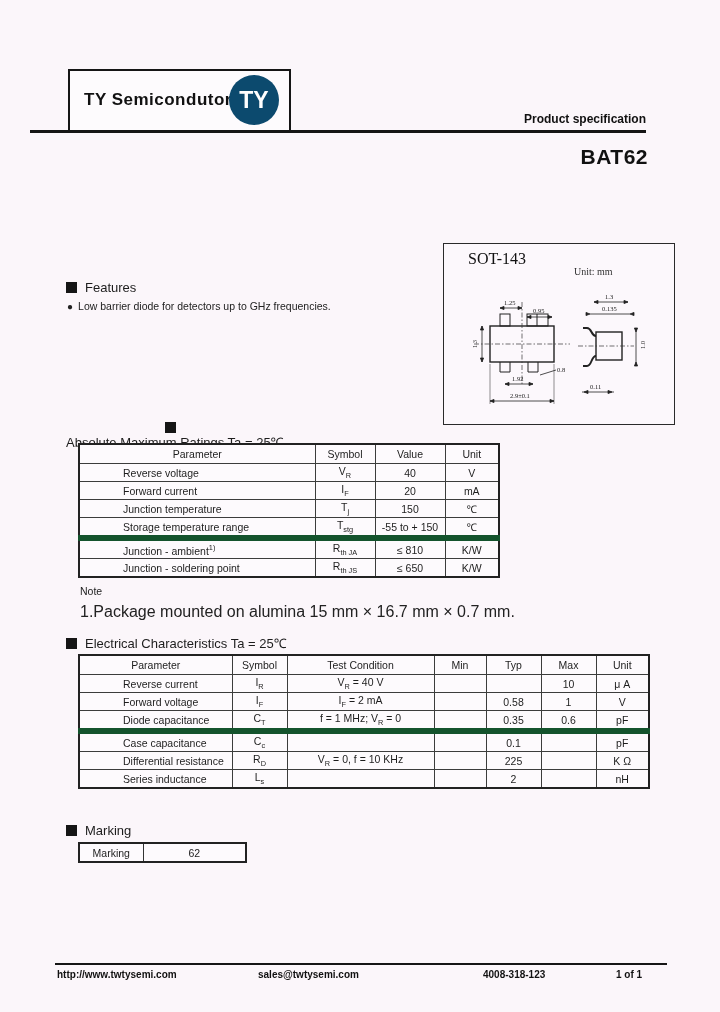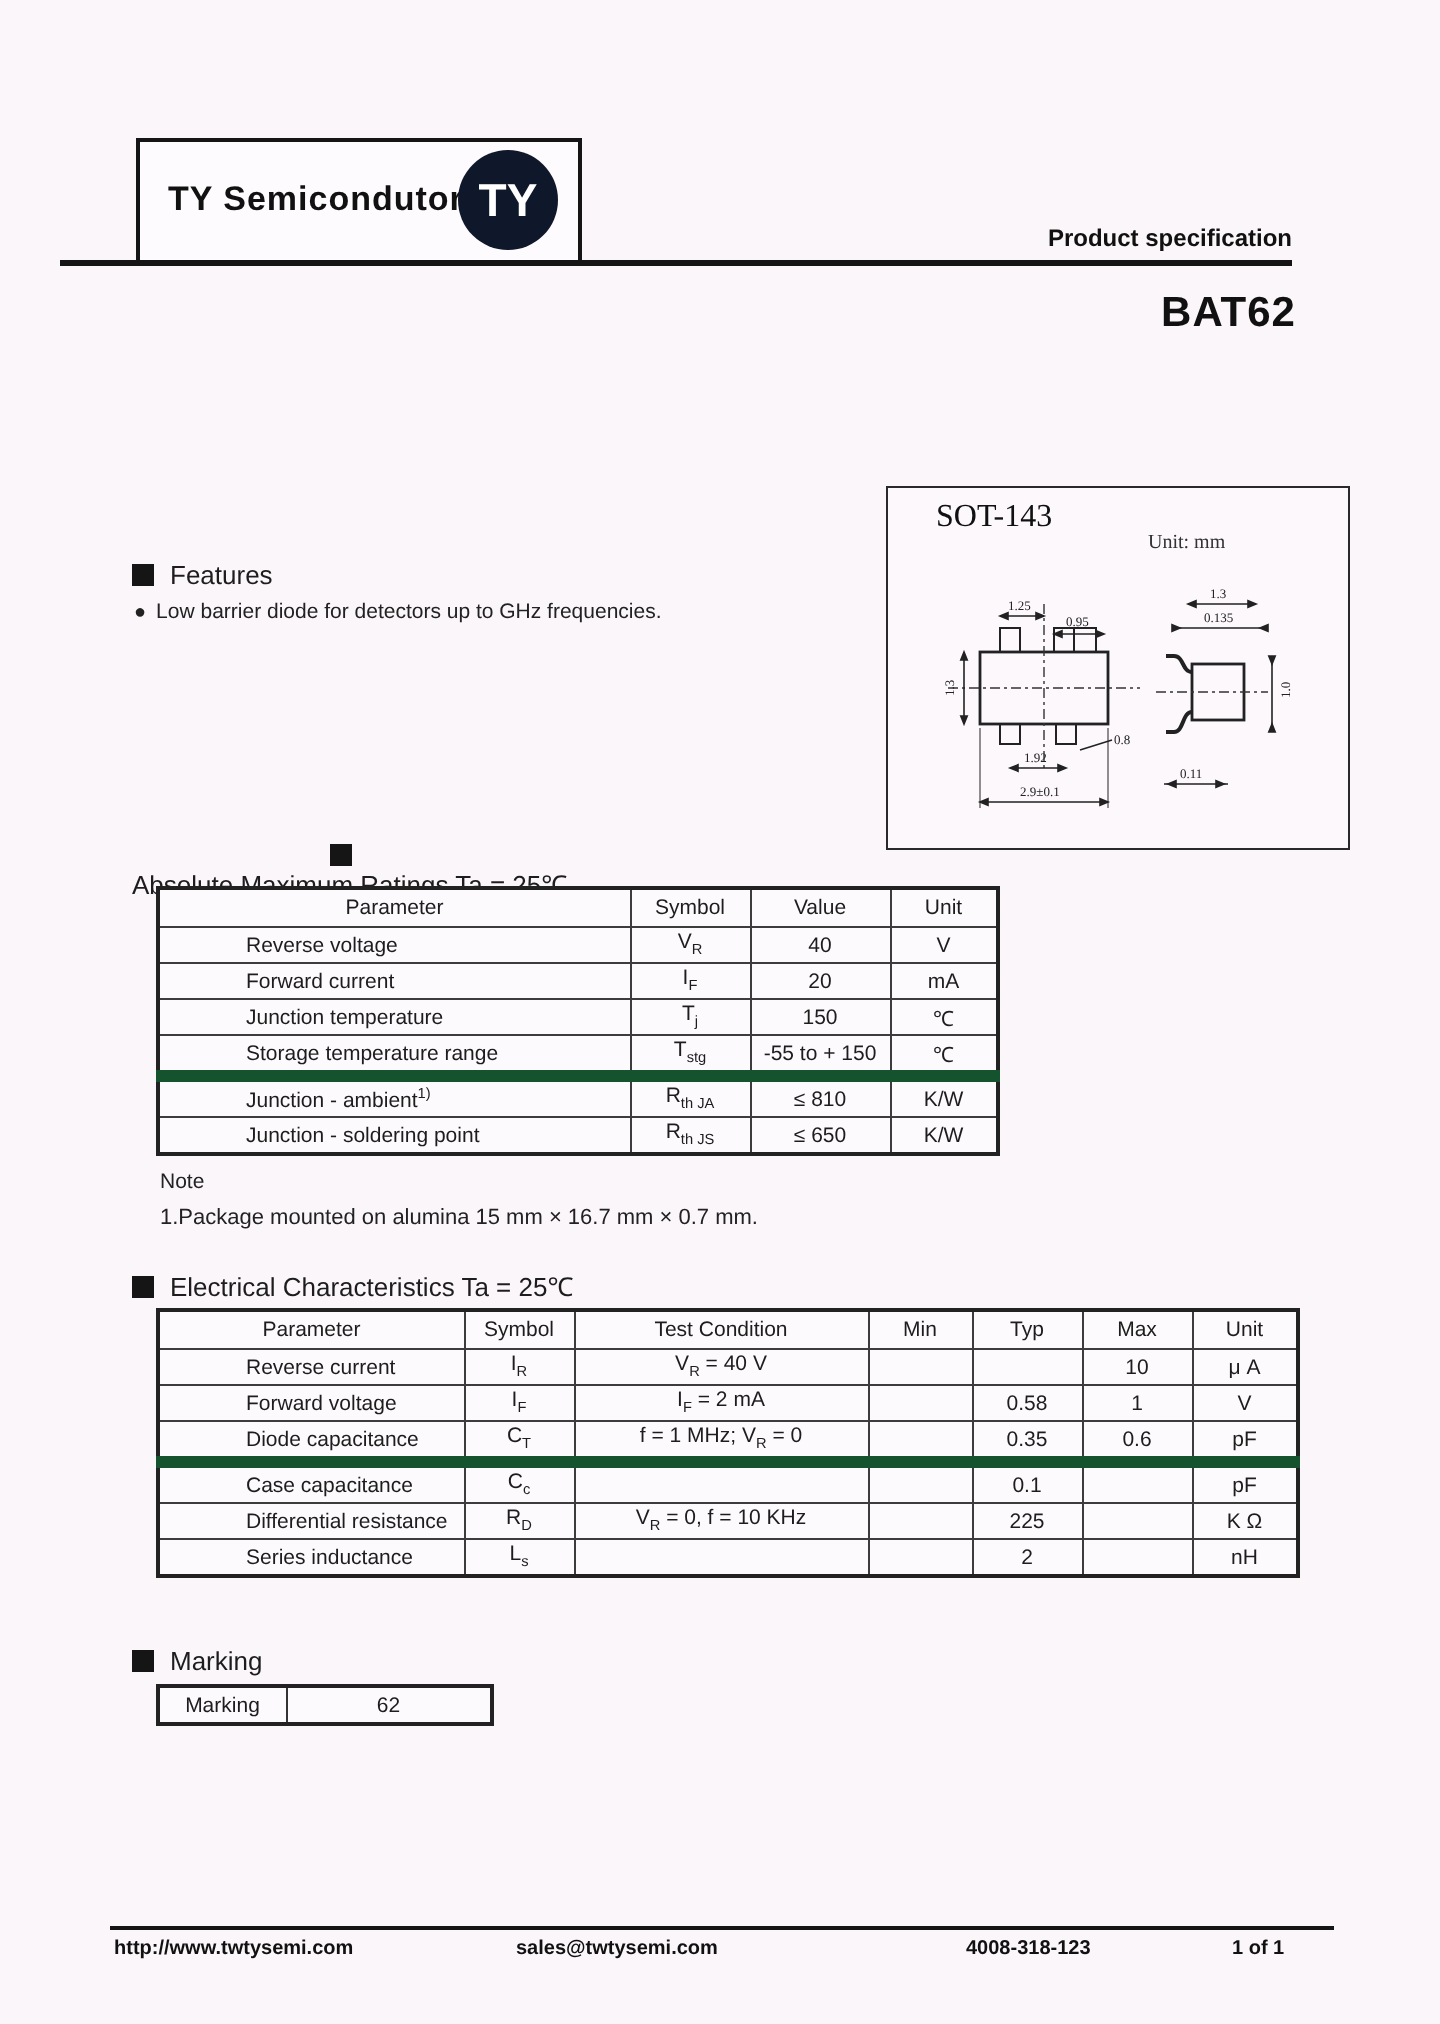--- a/index.html
+++ b/index.html
@@ -4,21 +4,21 @@
 <style>
   html,body{margin:0;padding:0;}
   body{background:#d9d9d9;font-family:"Liberation Sans",sans-serif;}
   .page{position:relative;width:720px;height:1012px;background:#fbf6fa;color:#1b1b1b;overflow:hidden;margin:0 auto;}
   .abs{position:absolute;}
 
   
   .logo-box{left:68px;top:69px;width:219px;height:59px;border:2px solid #151515;background:#fdfbfd;}
   .logo-text{left:14px;top:19px;font-size:17px;font-weight:bold;letter-spacing:0.5px;color:#111;}
   .logo-reg{font-size:9px;vertical-align:7px;font-weight:bold;}
-  .logo-badge{left:159px;top:4px;width:50px;height:50px;border-radius:50%;background:#0f172a;color:#ffffff;
+  .logo-badge{left:159px;top:4px;width:50px;height:50px;border-radius:50%;background:#0c4a6e;color:#ffffff;
     font-weight:bold;font-size:23px;display:flex;align-items:center;justify-content:center;letter-spacing:0px;}
 
   .spec-label{top:112px;right:74px;font-size:12px;font-weight:bold;color:#111;}
   .header-rule{left:30px;top:130px;width:616px;height:3px;background:#151515;}
   .part-number{top:145px;right:72px;font-size:21px;font-weight:bold;color:#111;letter-spacing:0.5px;}
 
   
   .pkg-box{left:443px;top:243px;width:207px;height:180px;border:1.5px solid #2a2a2a;background:#fcf8fc;padding-left:23px;}
   .pkg-title{left:24px;top:6px;font-family:"Liberation Serif",serif;font-size:16px;color:#111;}
   .pkg-unit{left:130px;top:22px;font-family:"Liberation Serif",serif;font-size:10px;color:#333;}
@@ -36,21 +36,21 @@
   .dtable{border:2px solid #222;}
   .dtable th,.dtable td{border:1px solid #3c3c3c;font-size:10.5px;font-weight:normal;color:#1d1d1d;
     height:17px;padding:0 4px;text-align:center;overflow:hidden;white-space:nowrap;}
   .dtable th{height:18px;}
   .dtable td.p{text-align:left;padding-left:43px;}
   tr.thick td{border-top:6px solid #14532d;}
   sub{font-size:70%;}
   sup{font-size:70%;}
 
   .note-title{font-size:10.5px;color:#222;}
-  .note-text{font-size:11px;color:#222;}
+  .note-text{font-size:16px;color:#222;}
 
   
   .mark-table{border:2px solid #222;}
   .mark-table td{border:1px solid #333;font-size:10.5px;height:17px;text-align:center;padding:0 4px;color:#1d1d1d;}
 
   
   .footer-rule{left:55px;top:963px;width:612px;height:2px;background:#151515;}
   .footer-item{top:969px;font-size:10px;font-weight:bold;color:#111;}
 </style>
 </head>

